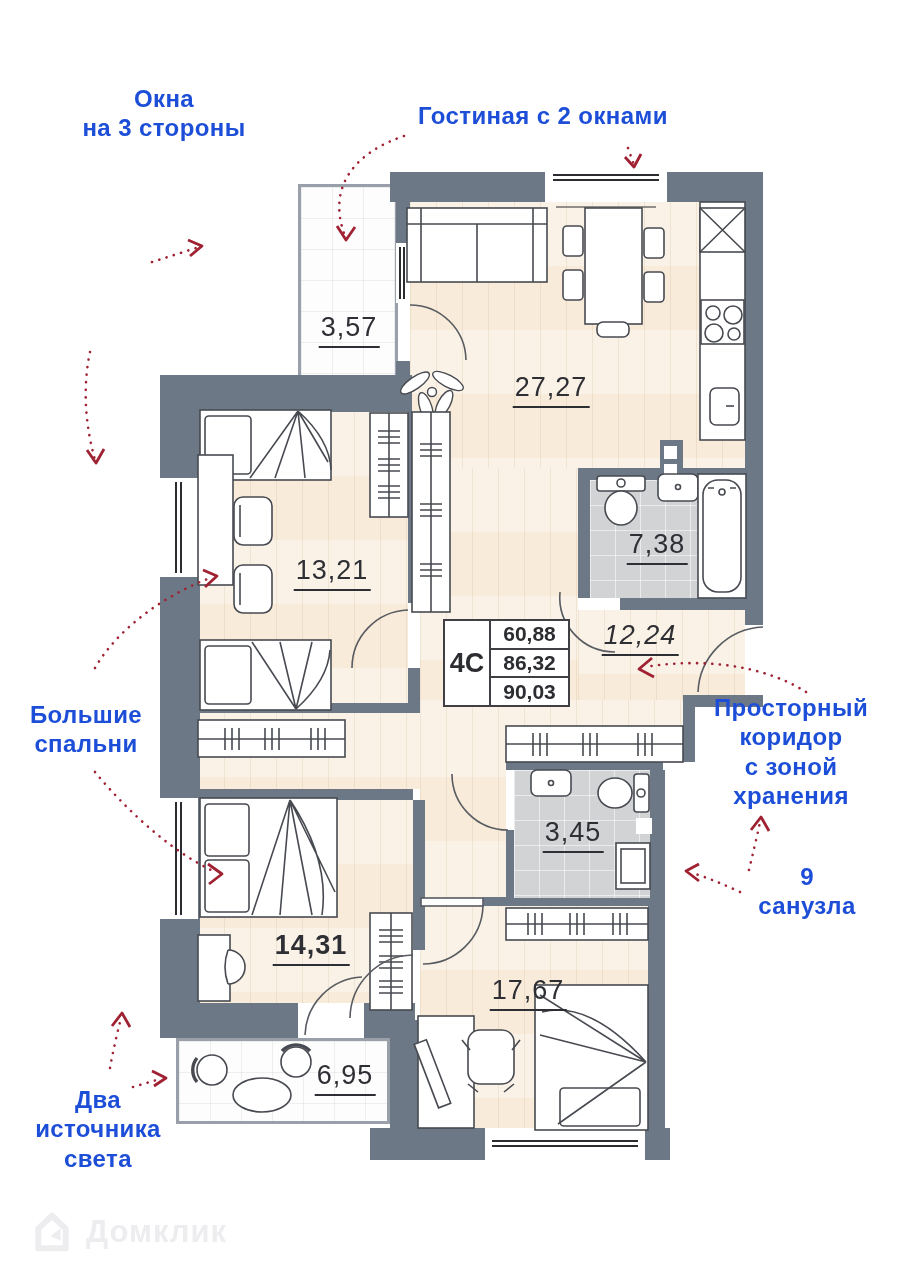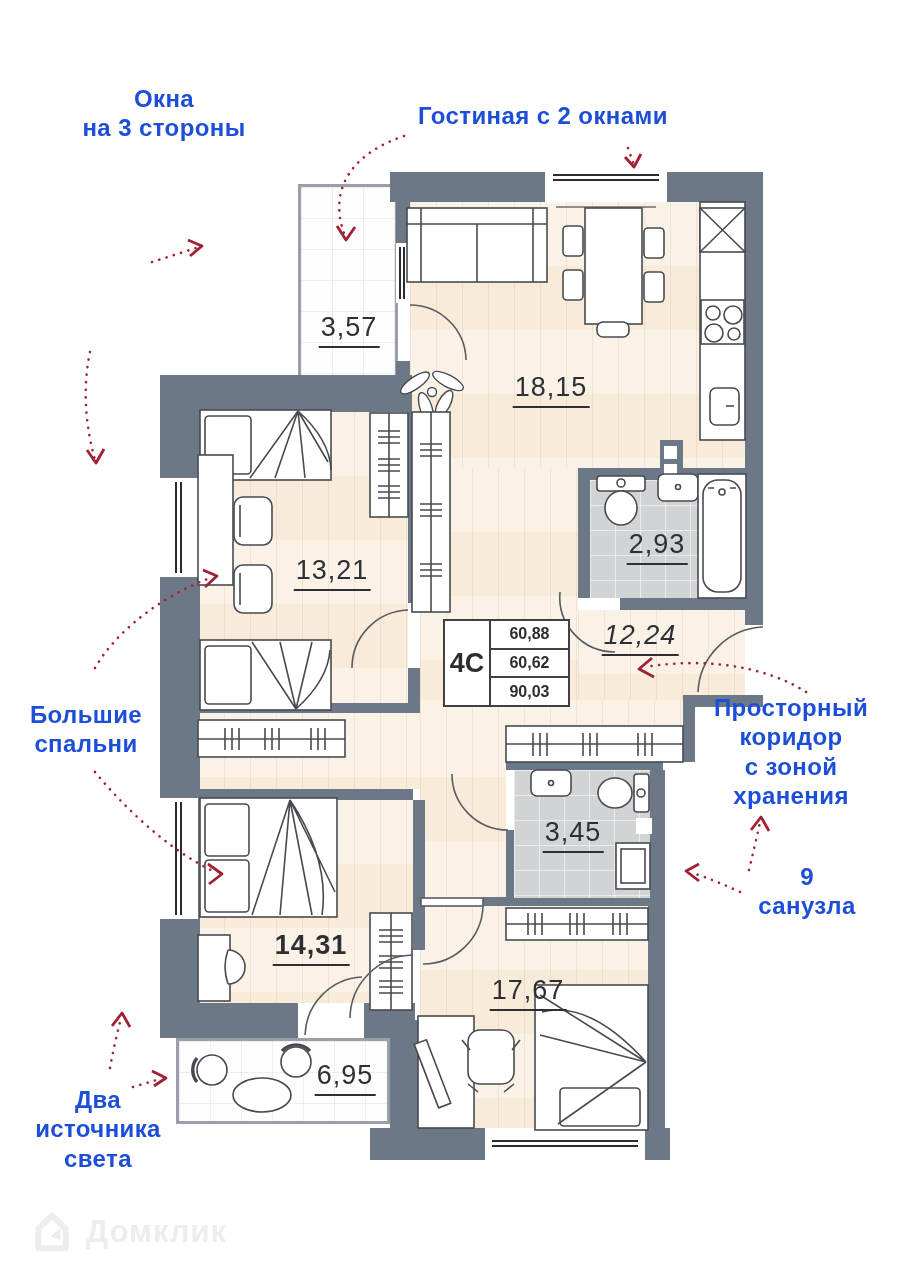--- a/index.html
+++ b/index.html
@@ -28,21 +28,21 @@
   .ann{position:absolute;transform:translate(-50%,-50%);color:#1d4ed8;font-size:24px;
        font-weight:700;letter-spacing:.4px;line-height:1.22;text-align:center;
        white-space:pre-line;}
   .ann.left{transform:translate(0,-50%);text-align:left;}
   .infobox{position:absolute;left:443px;top:619px;width:127px;height:88px;background:#fff;
            border:2px solid #3f3f44;box-sizing:border-box;display:flex;color:#2c2d31;}
   .infobox .type{width:44px;display:flex;align-items:center;justify-content:center;
                  font-size:27px;font-weight:700;border-right:2px solid #3f3f44;}
   .infobox .vals{flex:1;display:flex;flex-direction:column;}
   .infobox .vals div{flex:1;display:flex;align-items:center;justify-content:center;
-                     font-size:16px;font-weight:700;}
+                     font-size:21px;font-weight:700;}
   .infobox .vals div + div{border-top:2px solid #3f3f44;}
   .wm{position:absolute;left:28px;top:1208px;display:flex;align-items:center;gap:10px;
       color:#ededf0;}
   .wm .txt{font-size:31px;font-weight:700;letter-spacing:1px;}
 </style>
 </head>
 <body>
 
 <div class="canvas">
 
@@ -312,34 +312,34 @@
         <polyline points="652,658 639,669 654,677"></polyline>
         <polyline points="751,830 761,817 769,831"></polyline>
         <polyline points="699,864 686,871 699,881"></polyline>
         <polyline points="112,1026 122,1013 130,1027"></polyline>
         <polyline points="152,1071 166,1078 154,1086"></polyline>
       </g>
     </g>
   </svg>
 
   <div class="area" style="left:349px;top:330px;">3,57</div>
-  <div class="area" style="left:551px;top:390px;">18,15</div>
+  <div class="area" style="left:551px;top:390px;">27,27</div>
   <div class="area" style="left:332px;top:573px;">13,21</div>
-  <div class="area" style="left:657px;top:547px;">2,93</div>
+  <div class="area" style="left:657px;top:547px;">7,38</div>
   <div class="area" style="left:640px;top:638px;font-style:italic;">12,24</div>
   <div class="area" style="left:573px;top:835px;">3,45</div>
   <div class="area" style="left:311px;top:948px;font-weight:bold;">14,31</div>
   <div class="area" style="left:528px;top:993px;">17,67</div>
   <div class="area" style="left:345px;top:1078px;">6,95</div>
 
   <div class="infobox">
     <div class="type">4C</div>
     <div class="vals">
       <div>60,88</div>
-      <div>60,62</div>
+      <div>86,32</div>
       <div>90,03</div>
     </div>
   </div>
 
   <div class="ann" style="left:164px;top:113px;">Окна
 на 3 стороны</div>
   <div class="ann left" style="left:418px;top:116px;text-align:center;">Гостиная с 2 окнами</div>
   <div class="ann" style="left:86px;top:729px;">Большие
 спальни</div>
   <div class="ann" style="left:791px;top:752px;">Просторный

